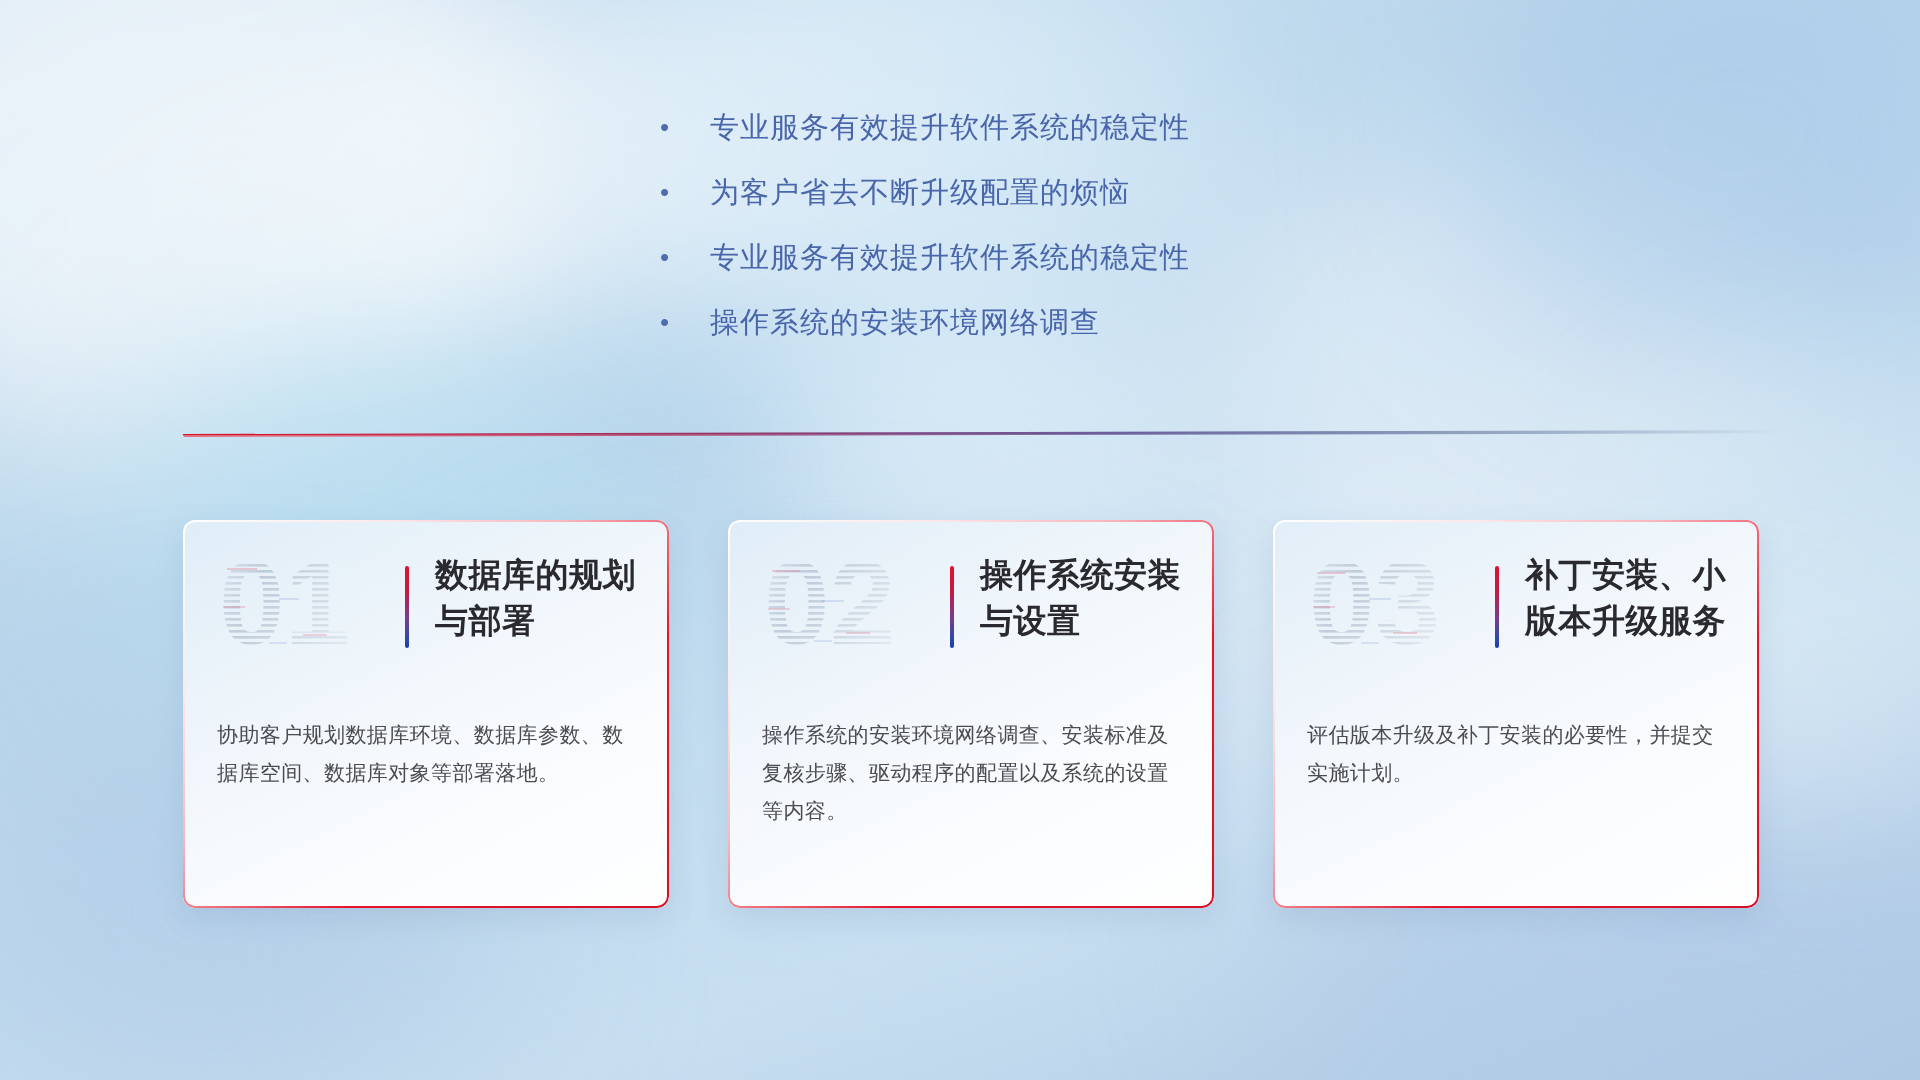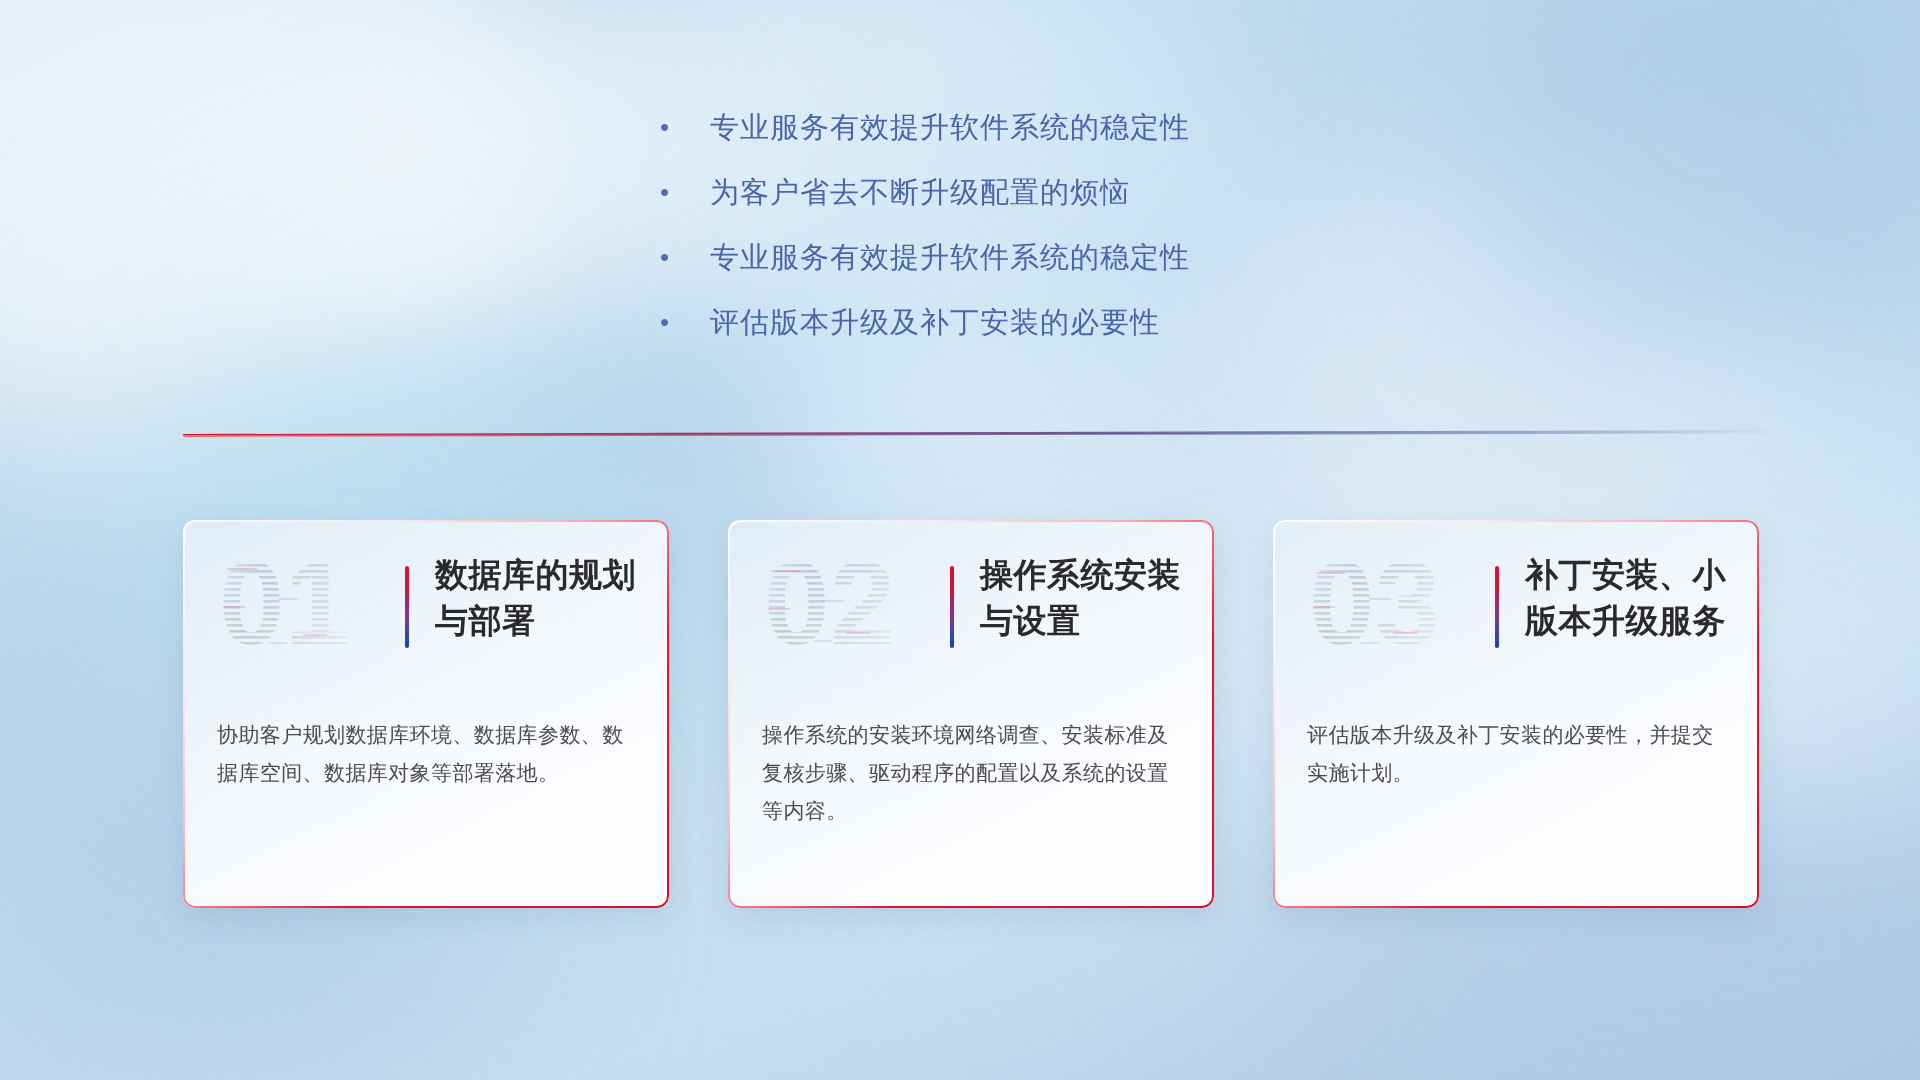--- a/index.html
+++ b/index.html
@@ -109,21 +109,21 @@
   <div class="bullet-row">
     <span class="bullet-dot">•</span>
     <span class="bullet-text">为客户省去不断升级配置的烦恼</span>
   </div>
   <div class="bullet-row">
     <span class="bullet-dot">•</span>
     <span class="bullet-text">专业服务有效提升软件系统的稳定性</span>
   </div>
   <div class="bullet-row">
     <span class="bullet-dot">•</span>
-    <span class="bullet-text">评估版本升级及补丁安装的必要性</span>
+    <span class="bullet-text">操作系统的安装环境网络调查</span>
   </div>
 </div>
 
 <div class="divider-wrap">
   <div class="divider"></div>
   <div class="divider-sheen"></div>
 </div>
 
 <div class="cards">
 

